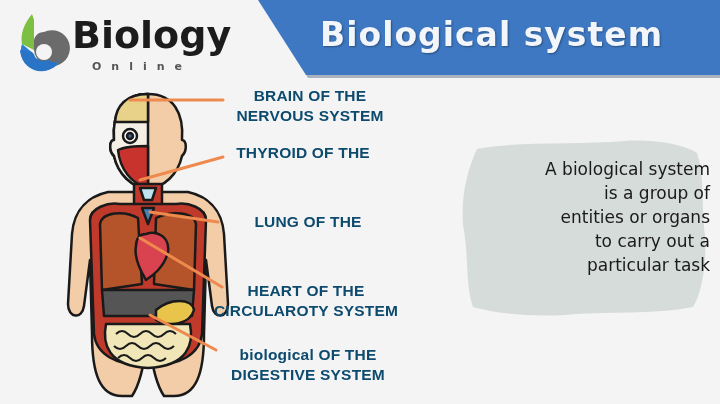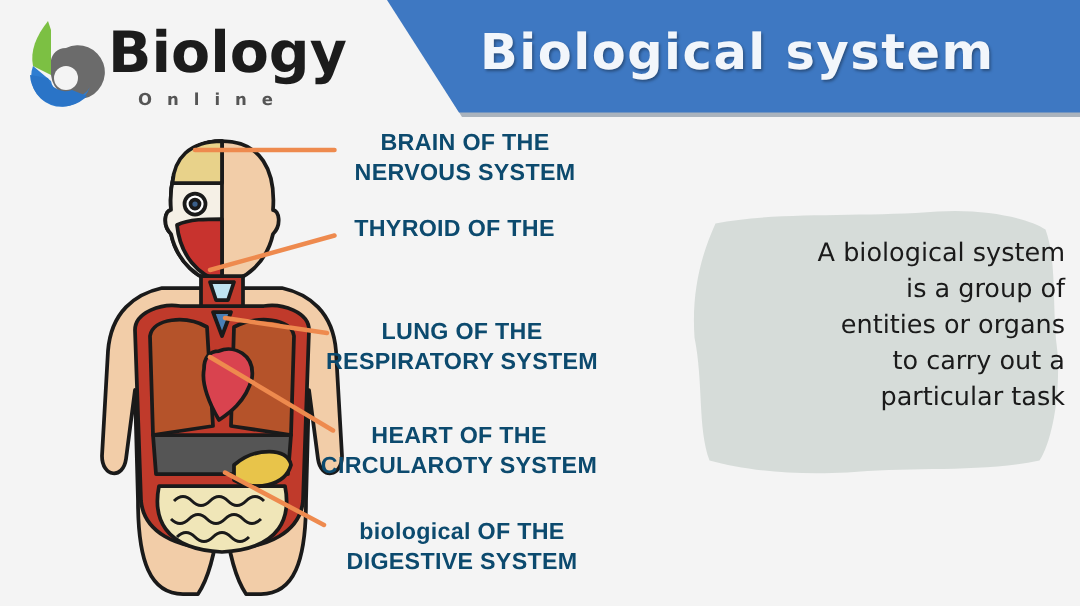--- a/index.html
+++ b/index.html
@@ -104,21 +104,20 @@
 <div class="labels">
   <div class="label" style="left:200px; top:86px;">
     <span>BRAIN OF THE</span>
     <span>NERVOUS SYSTEM</span>
   </div>
   <div class="label" style="left:193px; top:143px;">
     <span>THYROID OF THE</span>
   </div>
   <div class="label" style="left:198px; top:212px;">
     <span>LUNG OF THE</span>
-    <span>RESPIRATORY SYSTEM</span>
   </div>
   <div class="label" style="left:196px; top:281px;">
     <span>HEART OF THE</span>
     <span>CIRCULAROTY SYSTEM</span>
   </div>
   <div class="label" style="left:198px; top:345px;">
     <span>biological OF THE</span>
     <span>DIGESTIVE SYSTEM</span>
   </div>
 </div>

